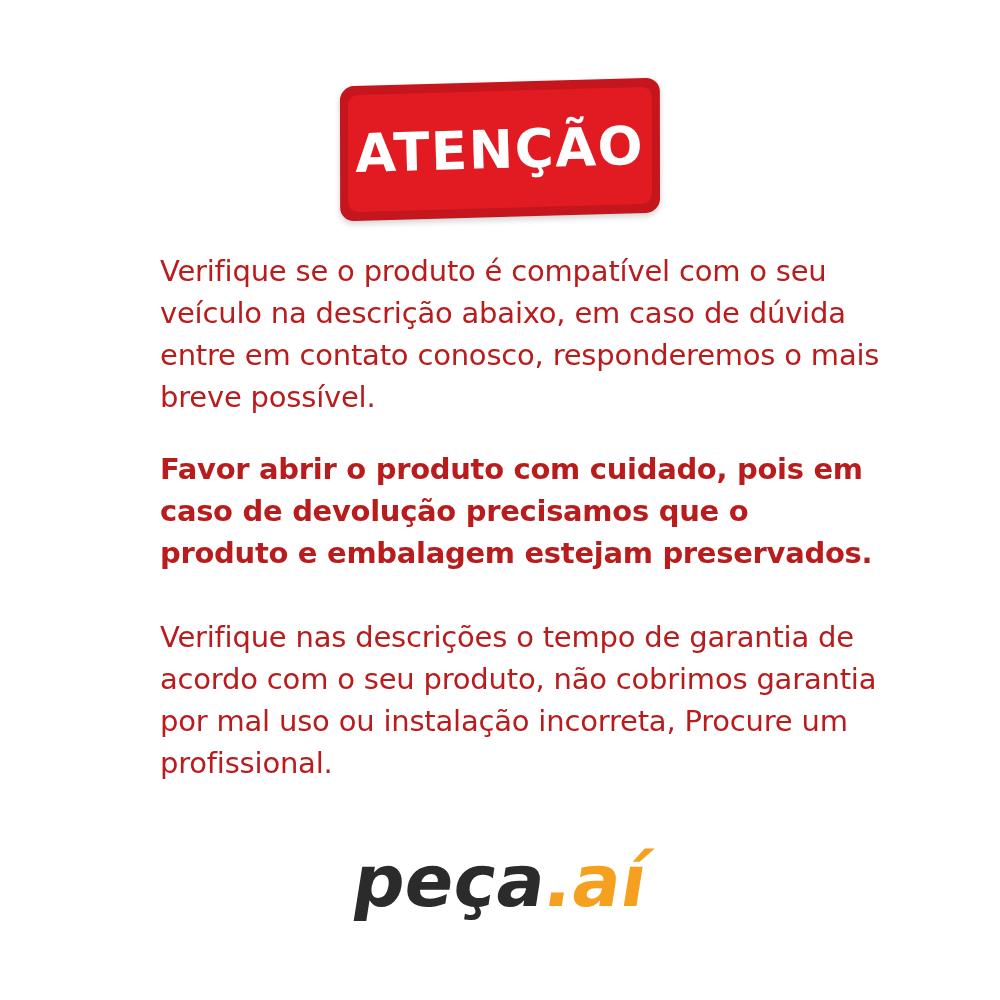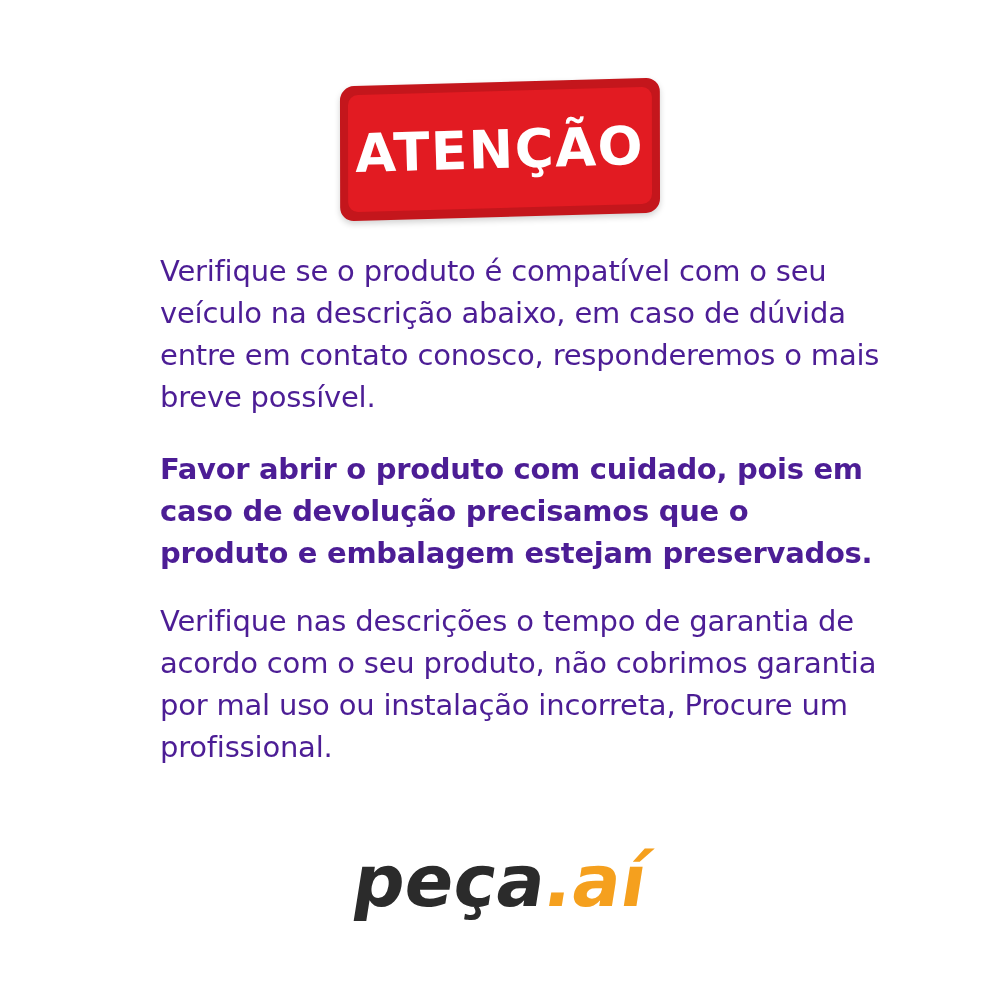--- a/index.html
+++ b/index.html
@@ -75,28 +75,28 @@
   .content {
     position: absolute;
     left: 160px;
     top: 250px;
     width: 720px;
   }
   .para {
     font-family: "DejaVu Sans", sans-serif;
     font-size: 29px;
     line-height: 1.45;
-    color: #4c1d95;
+    color: #b91c1c;
     margin: 0 0 30px 0;
     letter-spacing: -0.2px;
   }
   .para.bold {
     font-weight: bold;
     letter-spacing: -0.3px;
-    margin-bottom: 26px;
+    margin-bottom: 42px;
   }
   .para.last {
     margin-bottom: 15px;
   }
 
   
   .logo-wrap {
     position: absolute;
     left: 0;
     top: 845px;

